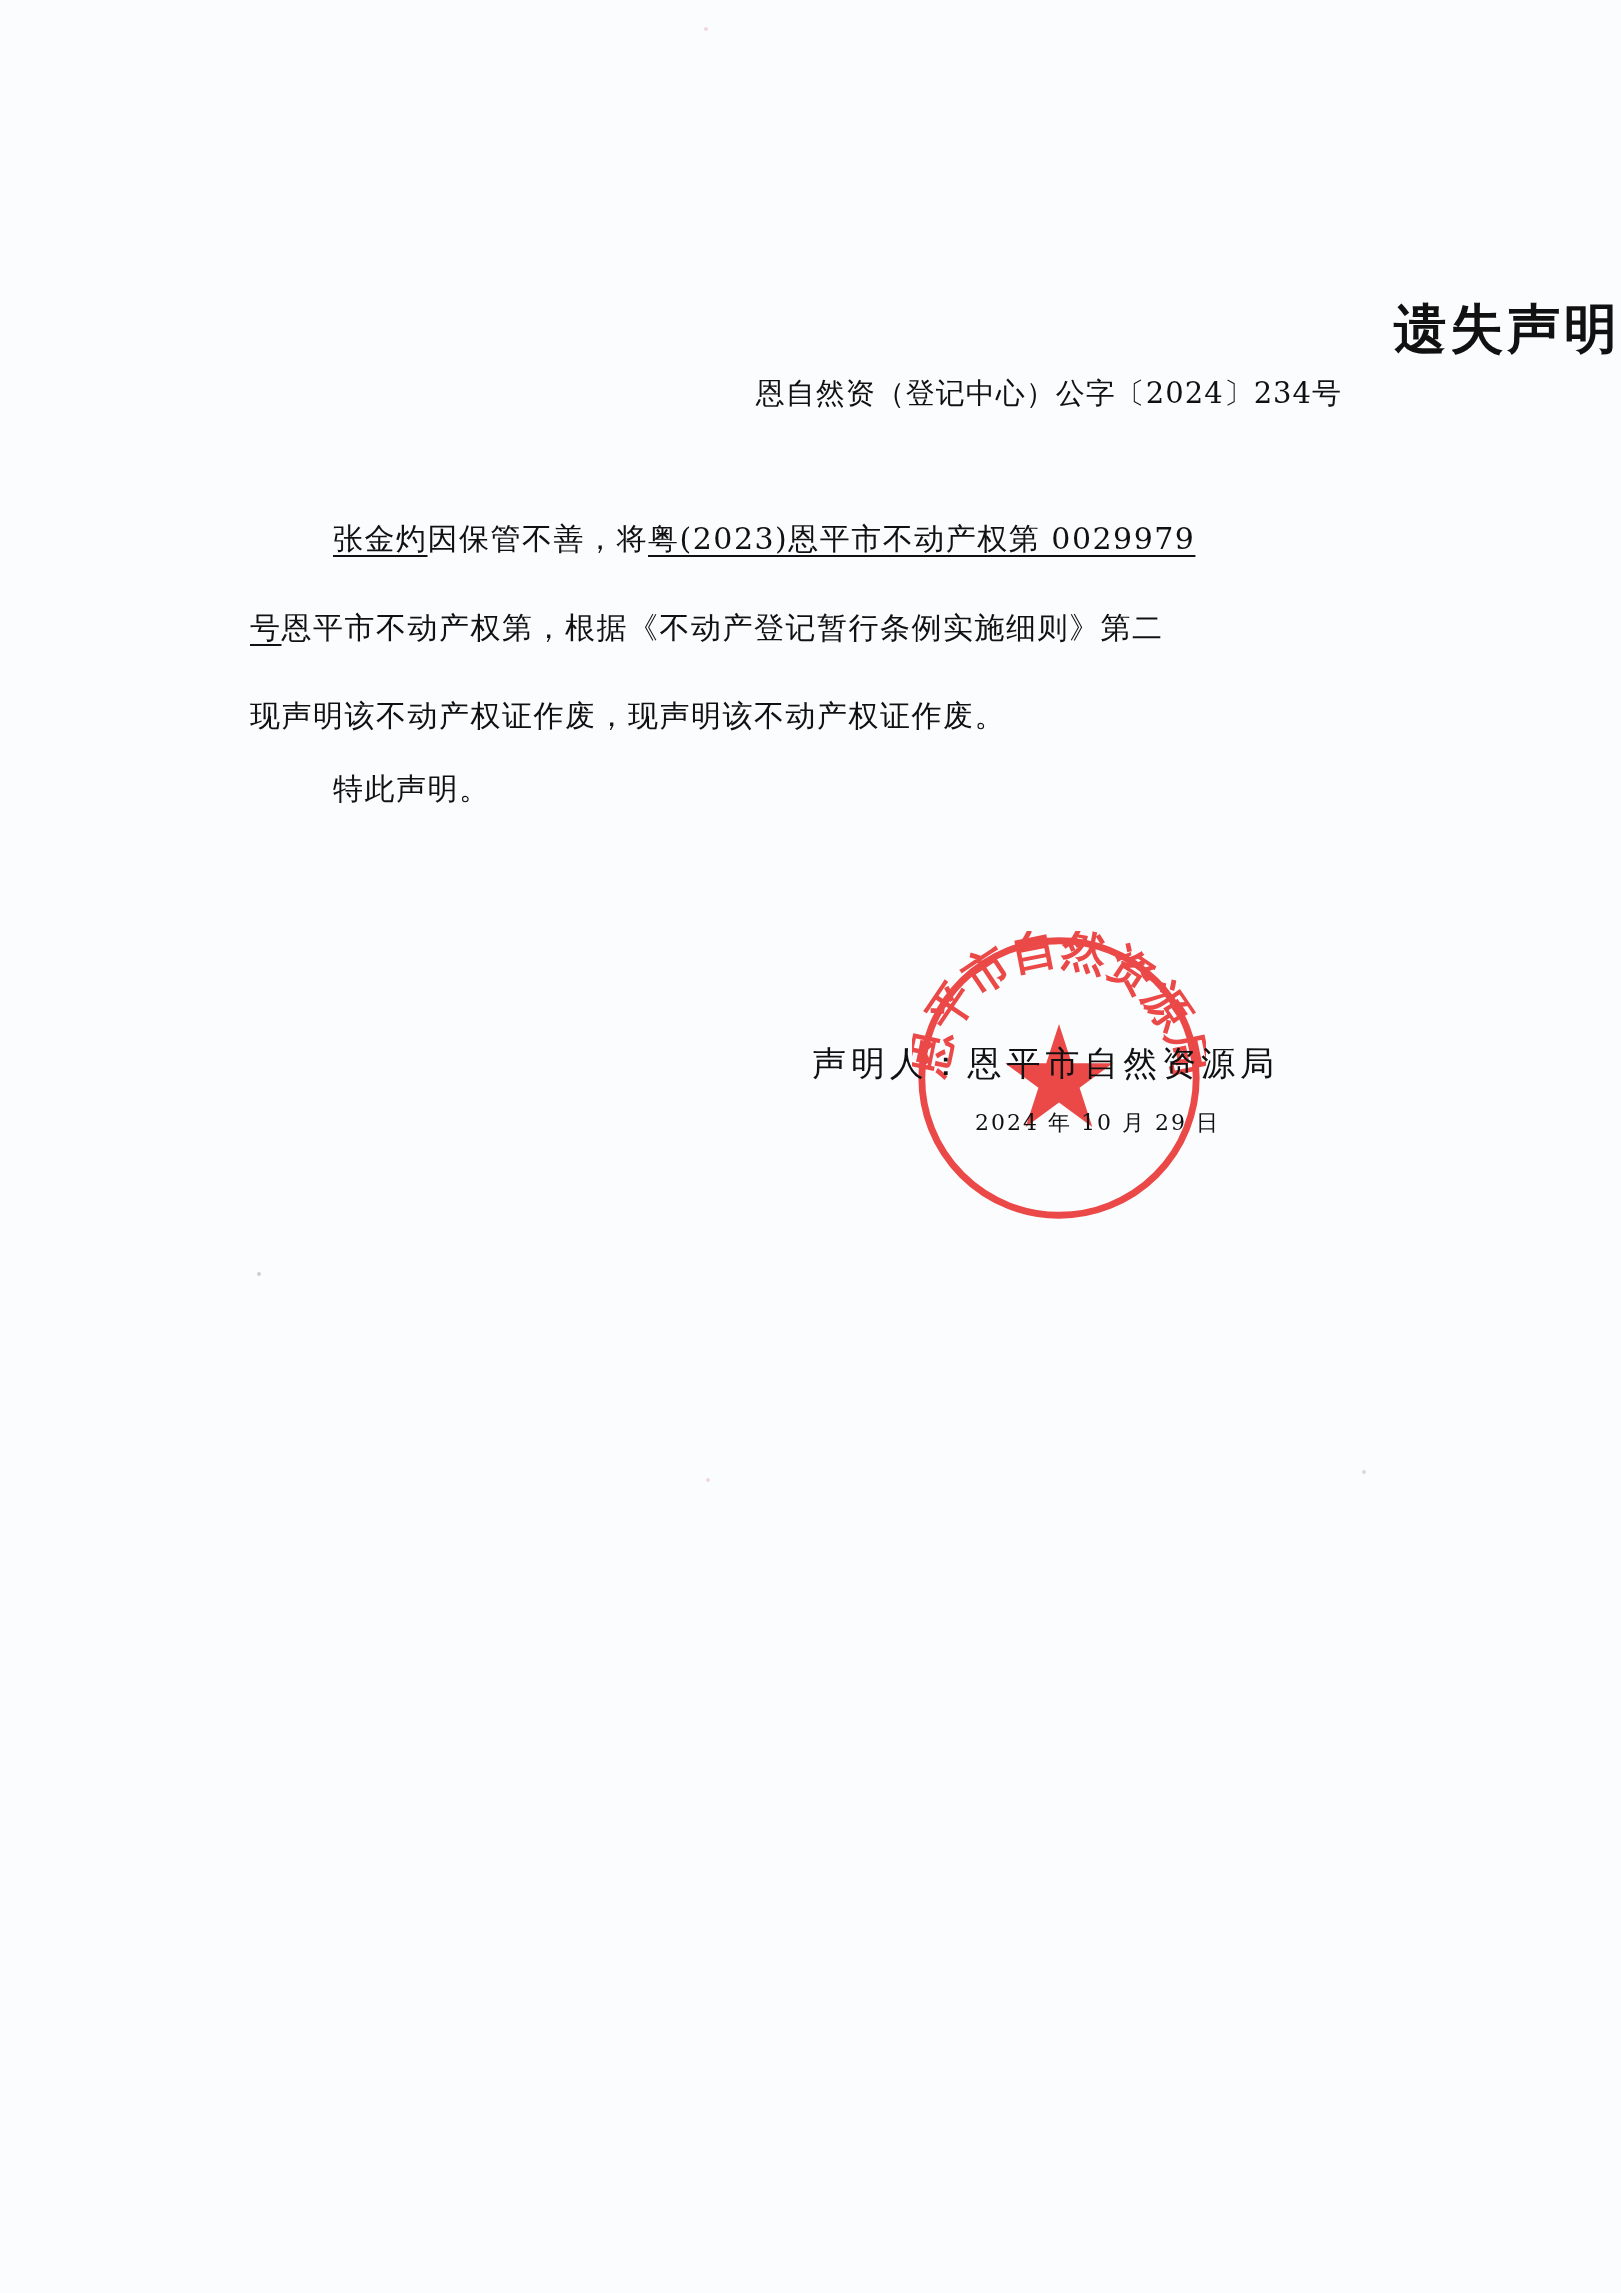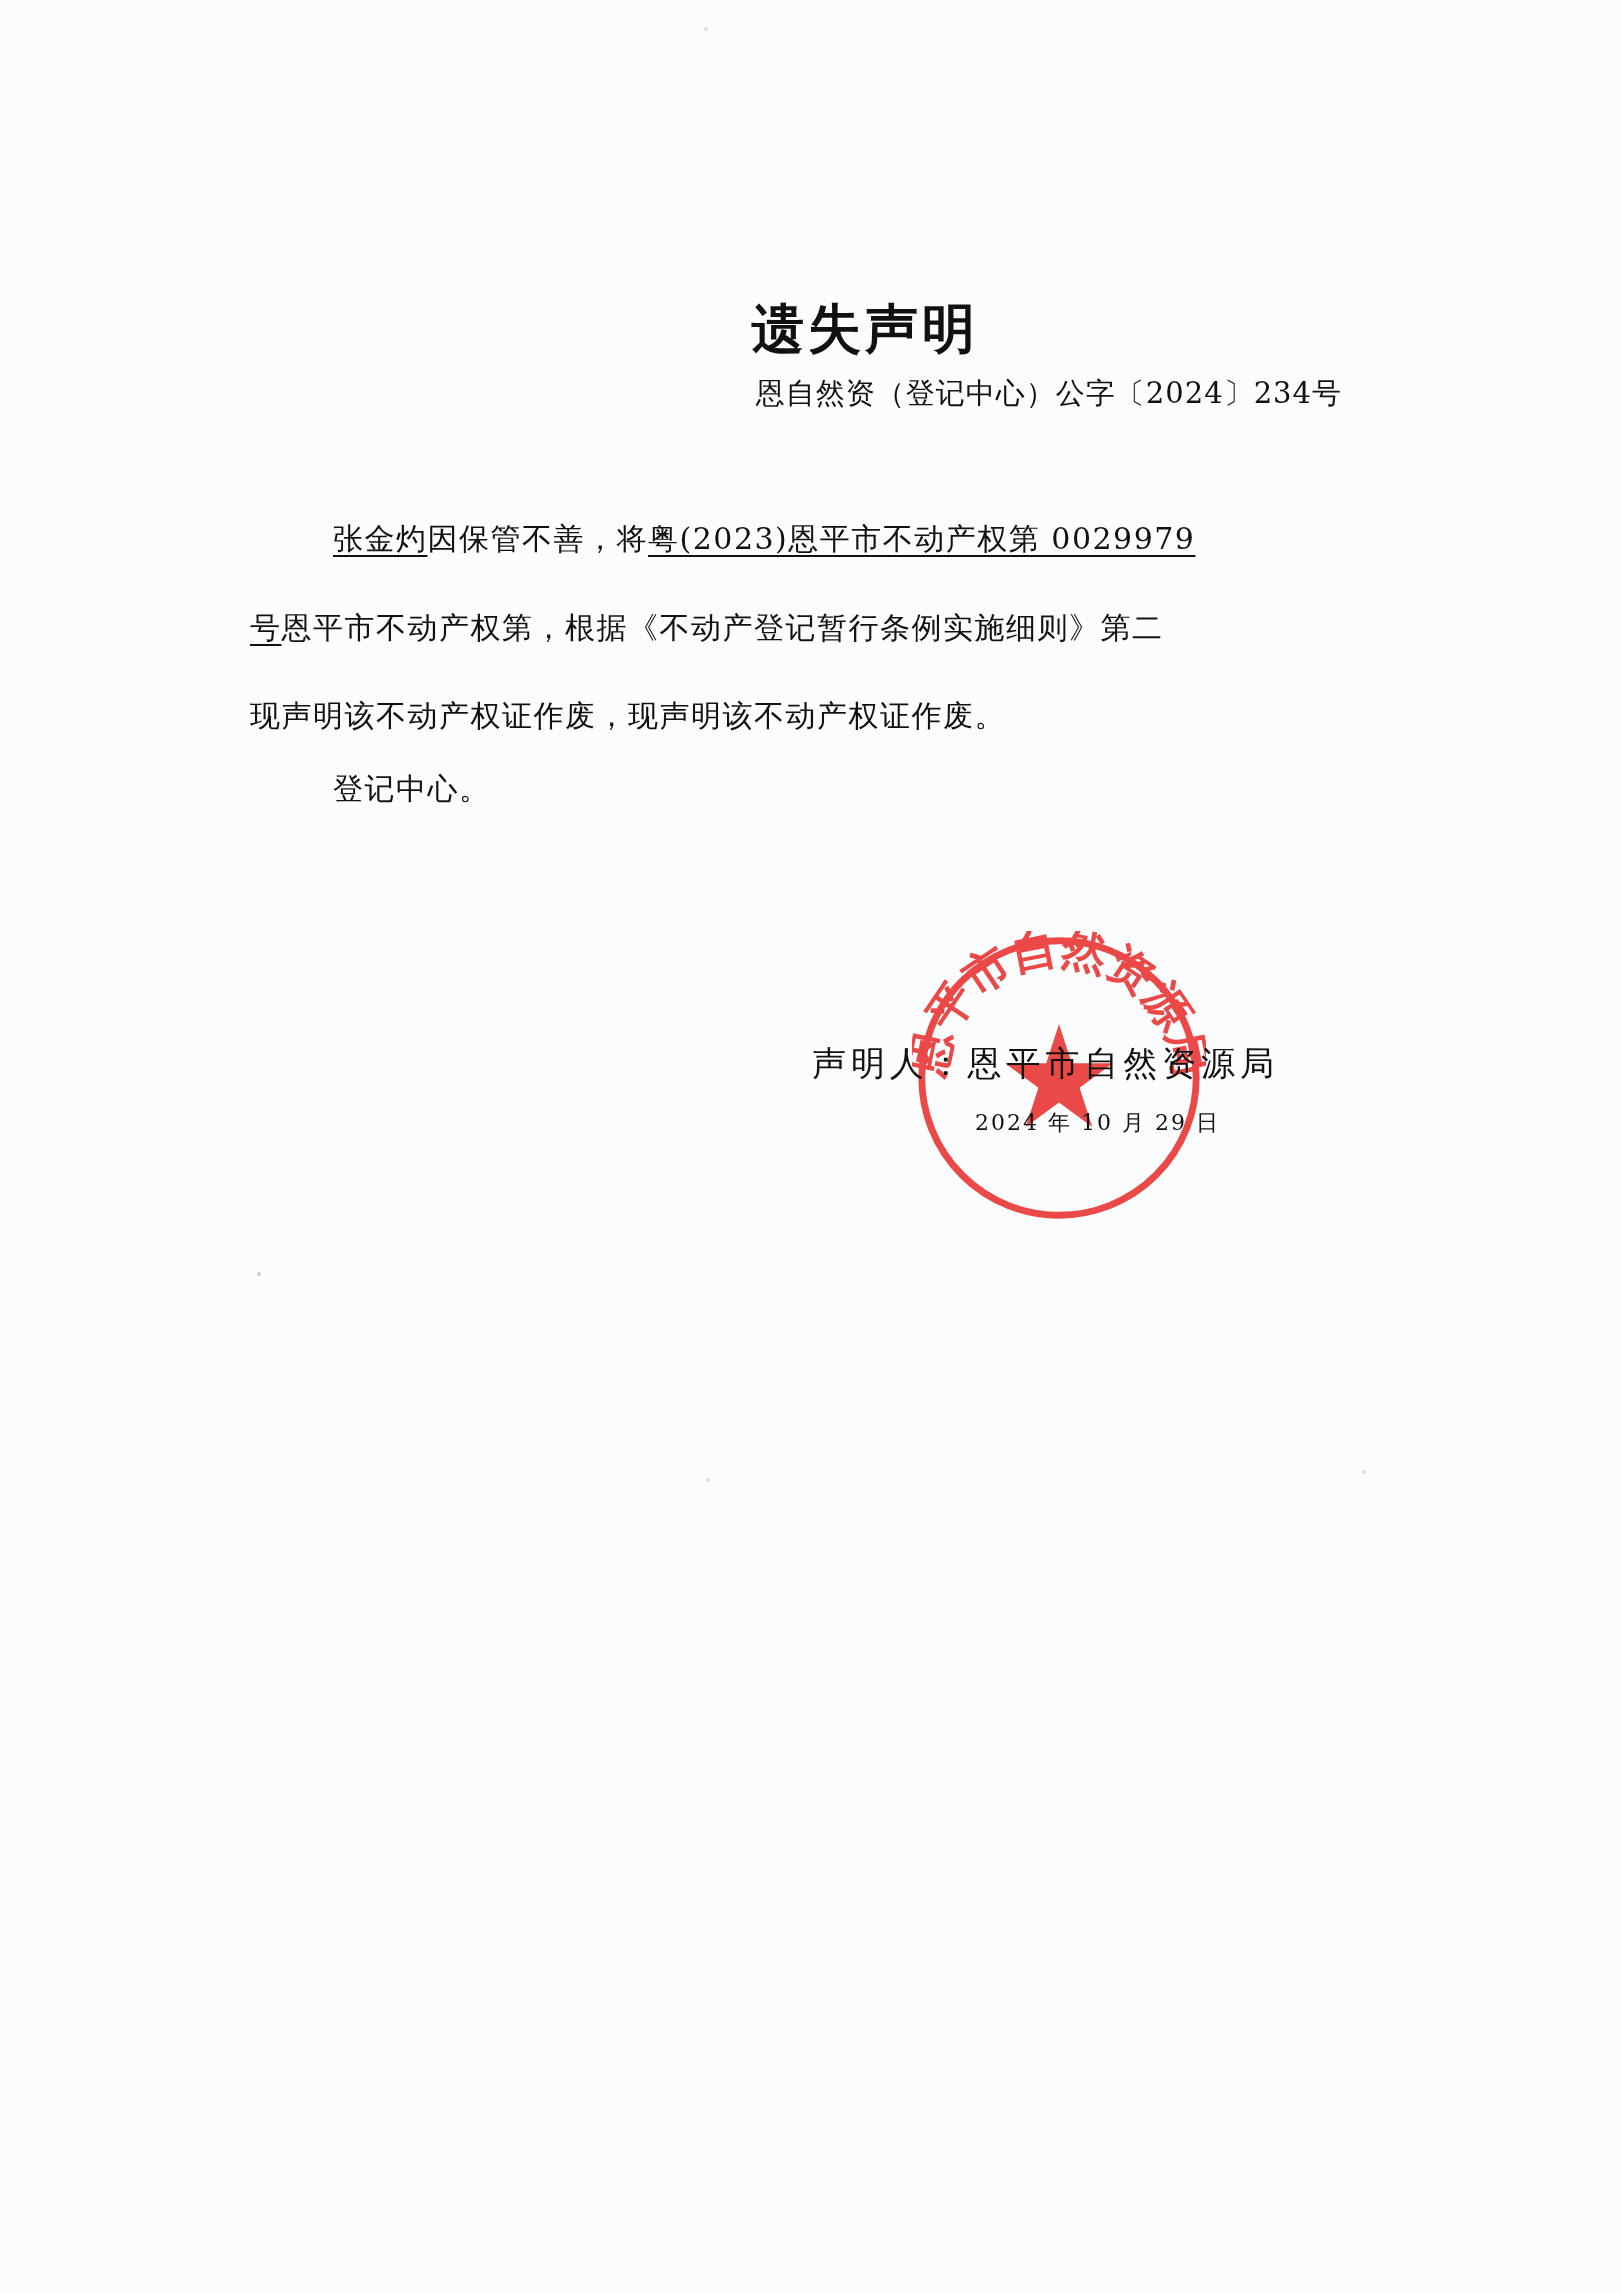--- a/index.html
+++ b/index.html
@@ -17,21 +17,21 @@
     }
     .page {
       position: absolute;
       inset: 0;
     }
     .title {
       position: absolute;
       left: 0;
       width: 1621px;
       top: 294px;
-      text-align: center;
+      text-align: right;
       font-size: 53px;
       font-weight: bold;
       letter-spacing: 3.9px;
       font-family: Liberation Mono, monospace;
       padding-left: 109px;
       box-sizing: border-box;
     }
     .docno {
       position: absolute;
       right: 279px;
@@ -110,21 +110,21 @@
   <div class="line l1">
     <span class="u">张金灼</span><span>因保管不善，将</span><span class="u">粤(2023)恩平市不动产权第 0029979</span>
   </div>
 
   <div class="line l2">
     <span class="u">号</span><span>恩平市不动产权第，根据《不动产登记暂行条例实施细则》第二</span>
   </div>
 
   <div class="line l3">现声明该不动产权证作废，现声明该不动产权证作废。</div>
 
-  <div class="line l4">登记中心。</div>
+  <div class="line l4">特此声明。</div>
 
   <div class="seal">
     <svg width="294" height="294" viewBox="0 0 300 300">
       <defs>
         <path id="sealArc" d="M 88 252 A 118 118 0 1 1 212 252" fill="none"></path>
       </defs>
       <circle cx="150" cy="150" r="140" fill="none" stroke="#e8312f" stroke-width="7"></circle>
       <text class="seal-text">
         <textPath href="#sealArc" startOffset="50%" text-anchor="middle">恩平市自然资源局</textPath>
       </text>

